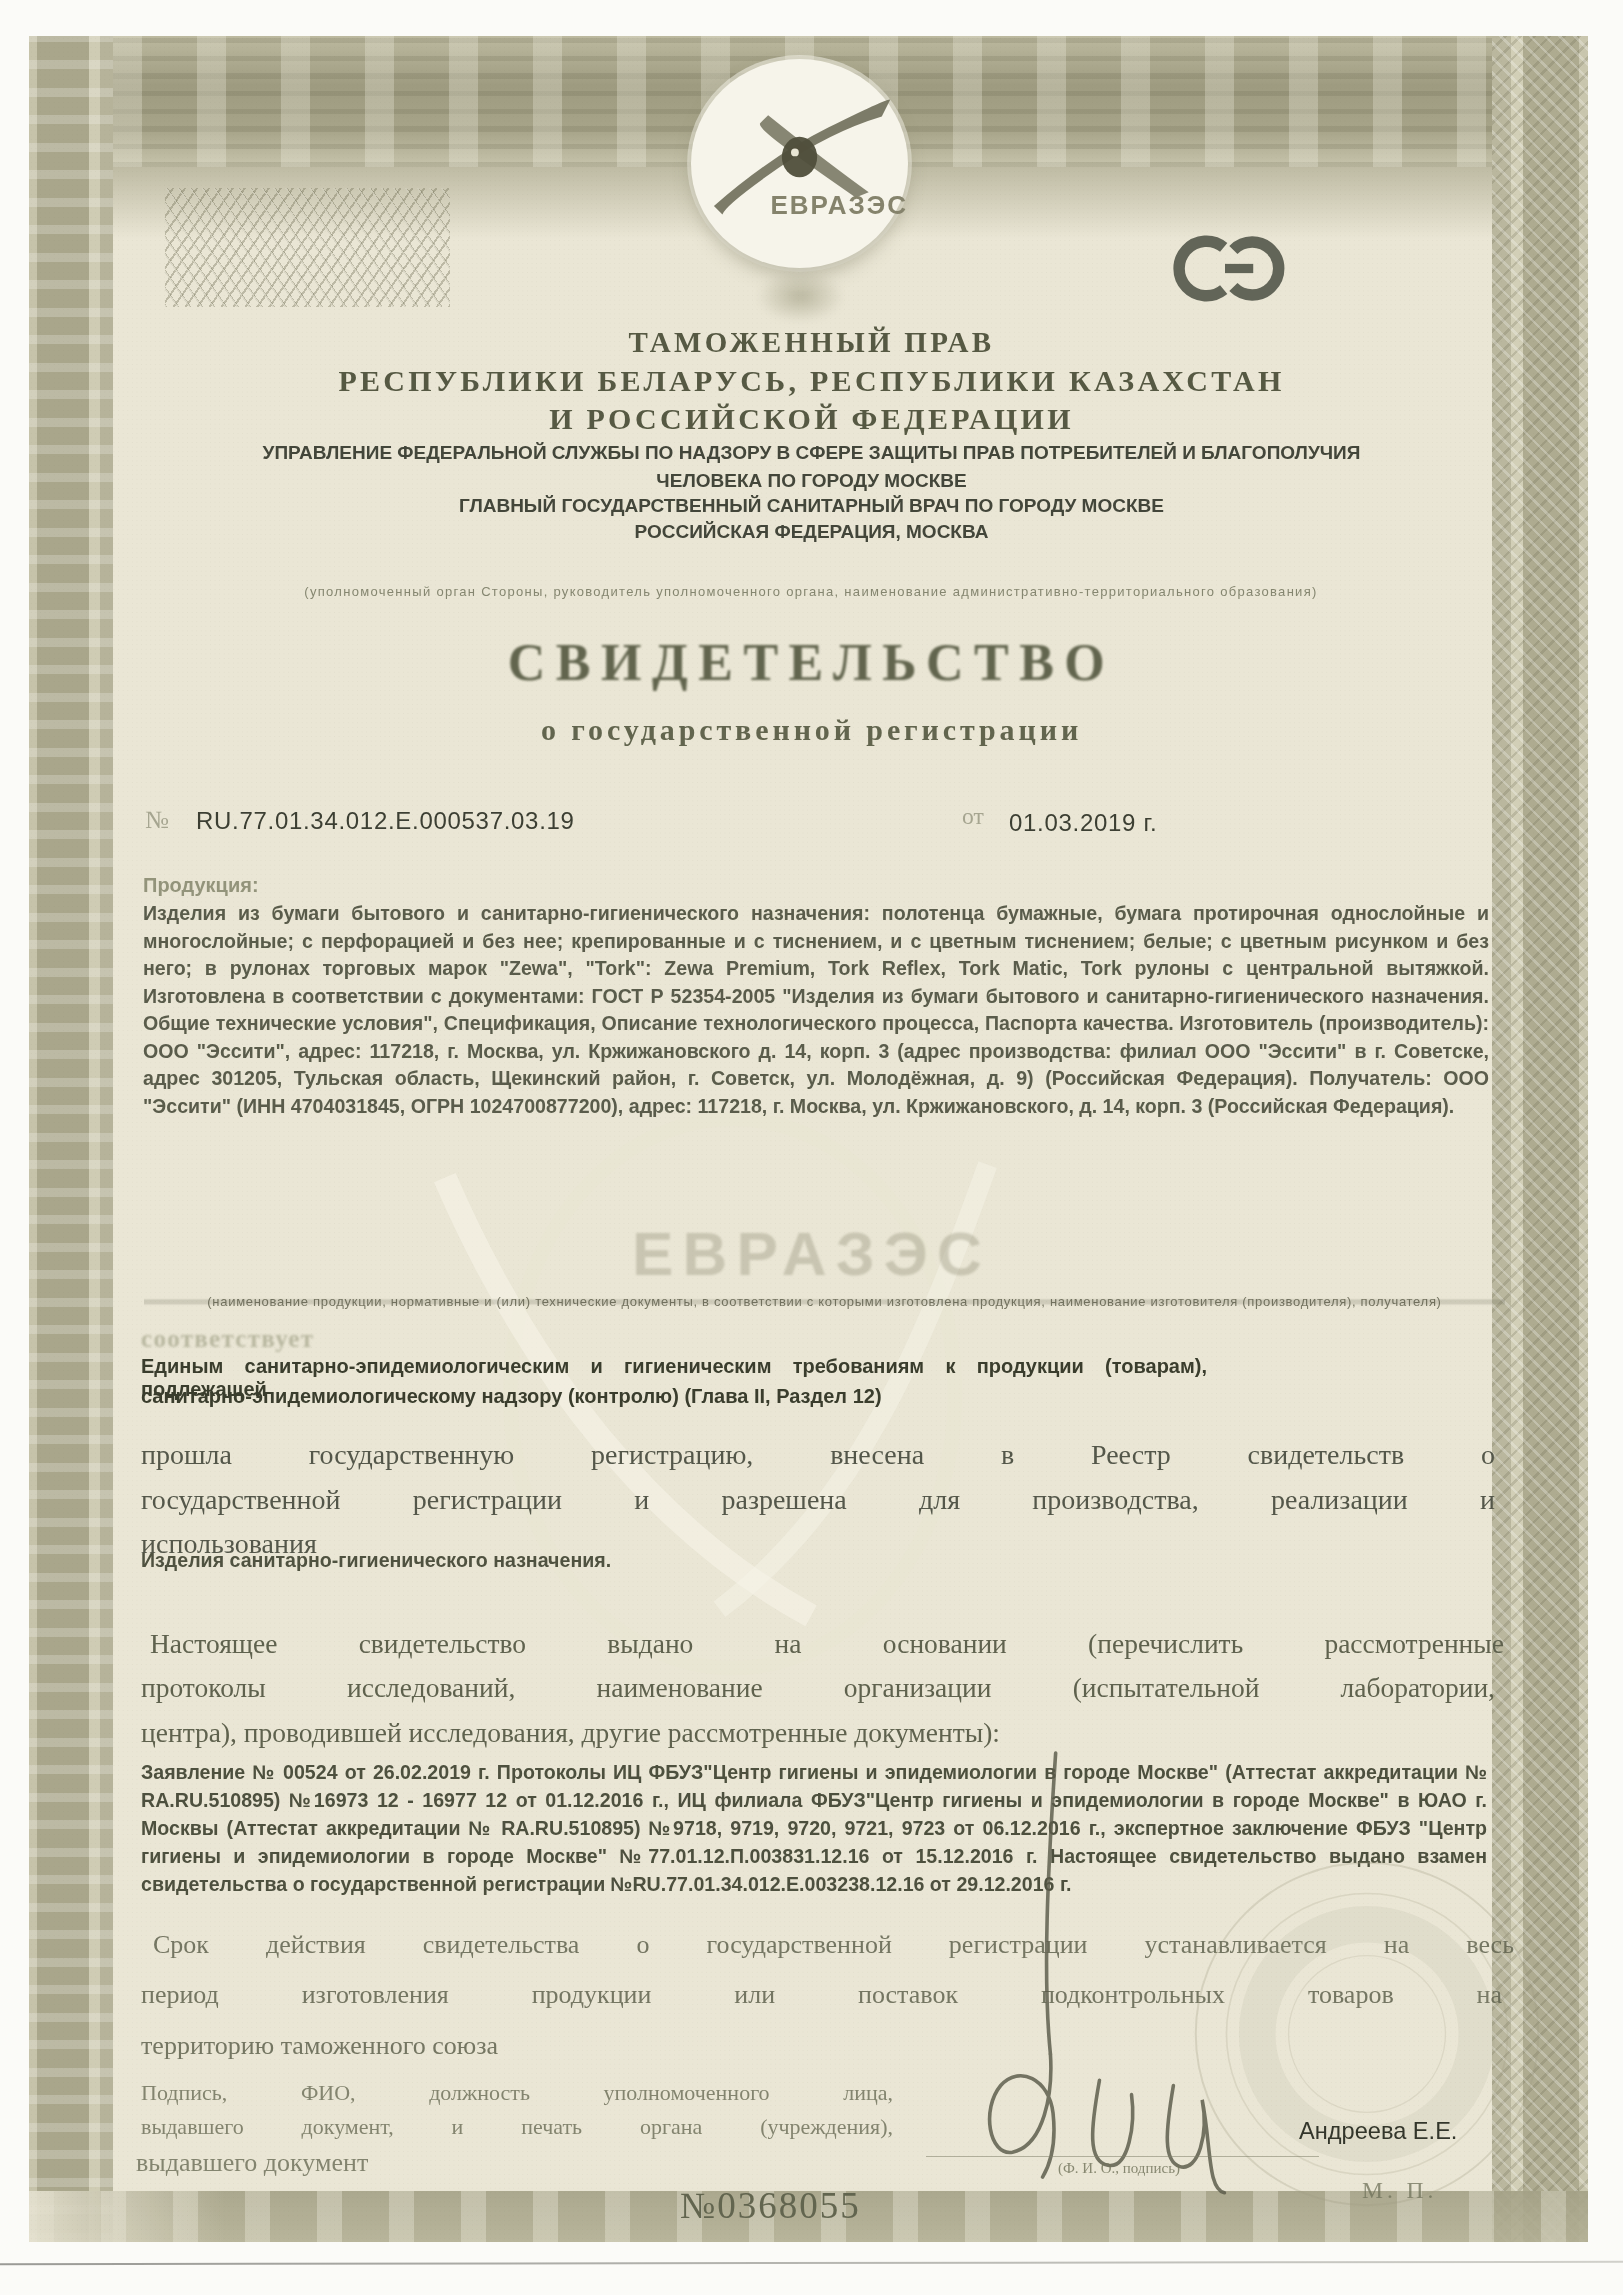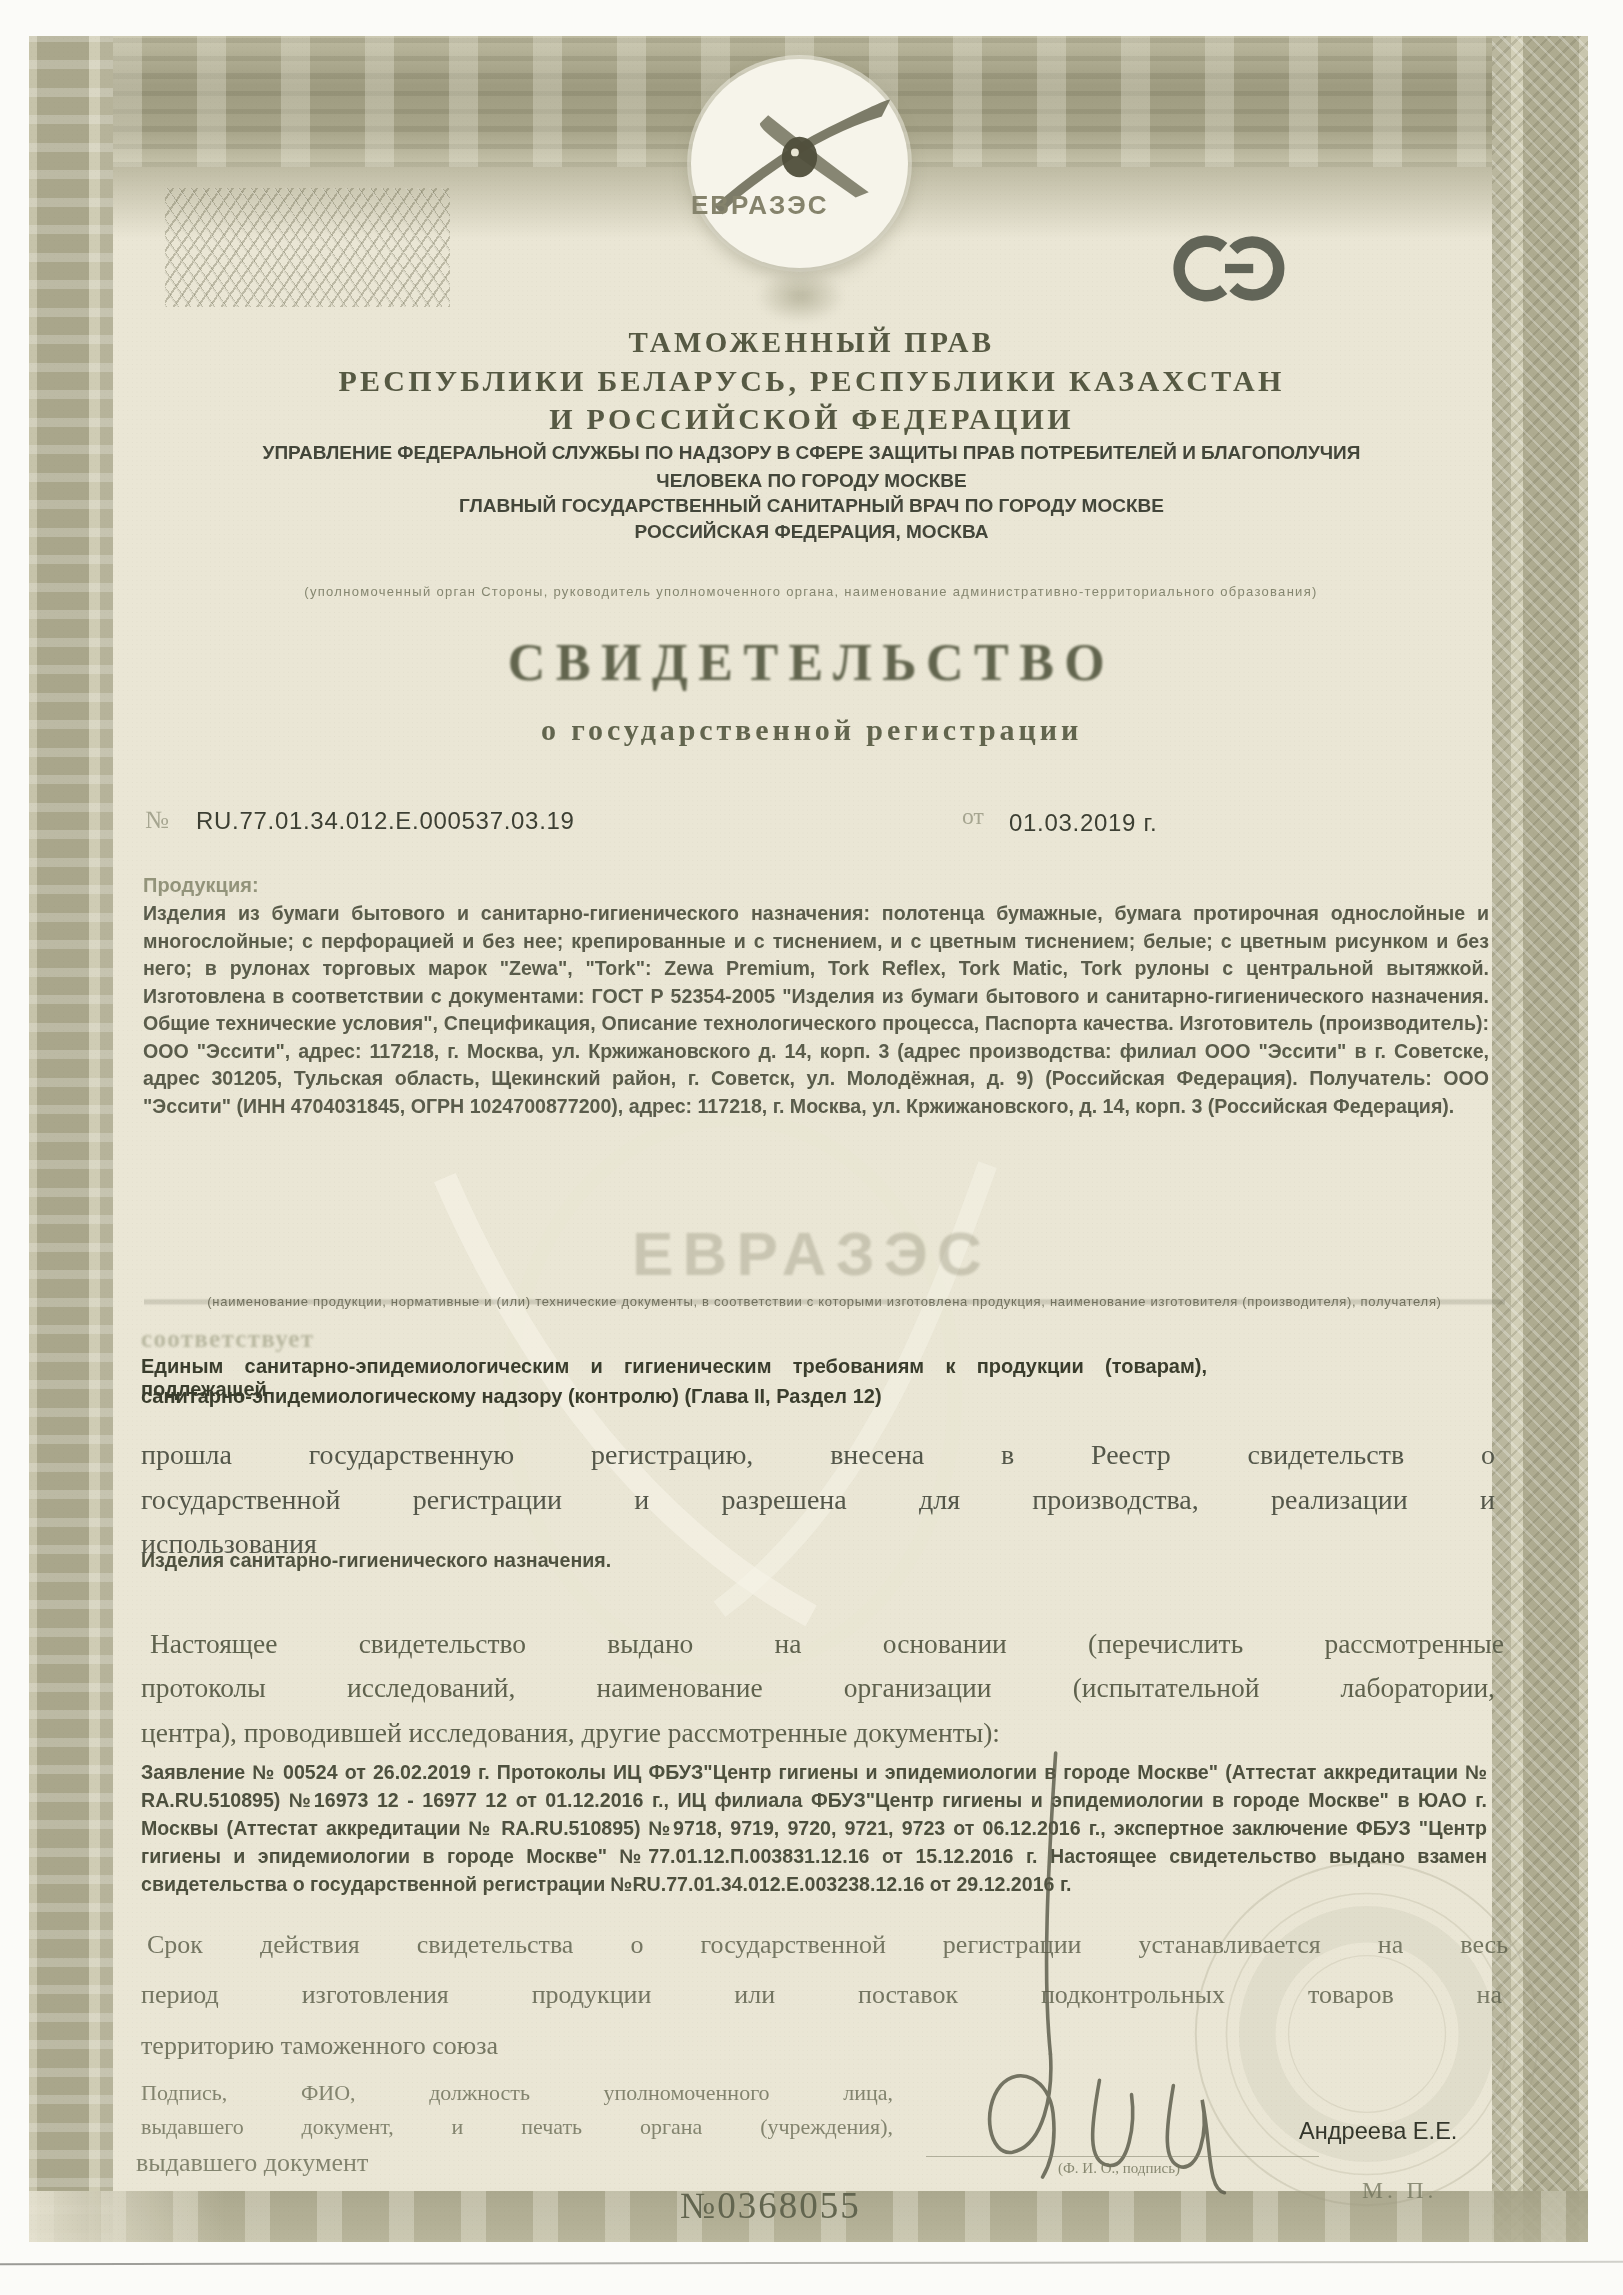--- a/index.html
+++ b/index.html
@@ -67,21 +67,21 @@
     left:691px;top:59px;width:217px;height:209px;border-radius:50%;
     background:#f6f4ea;
     box-shadow:0 9.2px 17px rgba(140,138,112,.45), 0 0 0 3.9px rgba(246,244,234,.55);
   }
   .euras-tail{
     left:739px;top:260px;width:123px;height:73px;
     background:radial-gradient(closest-side, rgba(148,146,118,.55), rgba(148,146,118,0) 72%);
     filter:blur(3.9px);
   }
   .euras-text{
-    left:691px;top:190px;width:217px;text-align:left;
+    left:691px;top:190px;width:217px;text-align:right;
     font-weight:bold;font-size:26px;letter-spacing:2px;color:#85836c;
     filter:blur(0.4px);
   }
   .se-mark{left:1151px;top:216px;width:141px;height:105px;}
   .center{text-align:center;}
   .jl{text-align:justify;text-align-last:justify;}
   .just{text-align:justify;}
   .union-line{
     left:46px;width:1531px;text-align:center;font-family:"Liberation Serif",serif;
     font-weight:bold;color:#565943;letter-spacing:3.3px;filter:blur(0.7px);
@@ -197,21 +197,21 @@
 <div class="abs serif-par" style="left:141px;top:1528px;width:1354px;font-size:28px;">использования</div>
 
 <div class="abs" style="left:141px;top:1549px;font-size:19.6px;font-weight:bold;color:rgba(62,65,48,.9);filter:blur(0.2px);">Изделия санитарно-гигиенического назначения.</div>
 
 <div class="abs serif-par jl" style="left:141px;top:1628px;width:1354px;font-size:27.5px;color:#5f624e;margin-left:9px;">Настоящее свидетельство выдано на основании (перечислить рассмотренные</div>
 <div class="abs serif-par jl" style="left:141px;top:1672px;width:1354px;font-size:27.5px;color:#5f624e;">протоколы исследований, наименование организации (испытательной лаборатории,</div>
 <div class="abs serif-par" style="left:141px;top:1717px;width:1354px;font-size:27.5px;color:#5f624e;">центра), проводившей исследования, другие рассмотренные документы):</div>
 
 <div class="abs body-sans just" style="left:141px;top:1758px;width:1346px;line-height:28px;color:rgba(60,63,46,.9);">Заявление № 00524 от 26.02.2019 г. Протоколы ИЦ ФБУЗ"Центр гигиены и эпидемиологии в городе Москве" (Аттестат аккредитации № RA.RU.510895) №16973 12 - 16977 12 от 01.12.2016 г., ИЦ филиала ФБУЗ"Центр гигиены и эпидемиологии в городе Москве" в ЮАО г. Москвы (Аттестат аккредитации № RA.RU.510895) №9718, 9719, 9720, 9721, 9723 от 06.12.2016 г., экспертное заключение ФБУЗ "Центр гигиены и эпидемиологии в городе Москве" №77.01.12.П.003831.12.16 от 15.12.2016 г. Настоящее свидетельство выдано взамен свидетельства о государственной регистрации №RU.77.01.34.012.Е.003238.12.16 от 29.12.2016 г.</div>
 
-<div class="abs serif-par jl" style="left:147px;top:1930px;width:1361px;font-size:26px;color:rgba(95,98,78,.85);filter:blur(0.5px);">Срок действия свидетельства о государственной регистрации устанавливается на весь</div>
+<div class="abs serif-par jl" style="left:153px;top:1930px;width:1361px;font-size:26px;color:rgba(95,98,78,.85);filter:blur(0.5px);">Срок действия свидетельства о государственной регистрации устанавливается на весь</div>
 <div class="abs serif-par jl" style="left:141px;top:1980px;width:1361px;font-size:26px;color:rgba(95,98,78,.85);filter:blur(0.5px);">период изготовления продукции или поставок подконтрольных товаров на</div>
 <div class="abs serif-par" style="left:141px;top:2031px;width:1361px;font-size:26px;color:rgba(95,98,78,.85);filter:blur(0.5px);">территорию таможенного союза</div>
 
 <svg class="abs" style="left:1184px;top:1851px;" width="366" height="366" viewBox="0 0 560 560">
   <circle cx="280" cy="280" r="262" fill="none" stroke="rgba(158,155,128,.28)" stroke-width="3"></circle>
   <circle cx="280" cy="280" r="215" fill="none" stroke="rgba(158,155,128,.22)" stroke-width="2.5"></circle>
   <circle cx="280" cy="280" r="168" fill="none" stroke="rgba(158,155,128,.12)" stroke-width="56"></circle>
   <circle cx="280" cy="280" r="120" fill="none" stroke="rgba(158,155,128,.2)" stroke-width="2"></circle>
 </svg>
 

